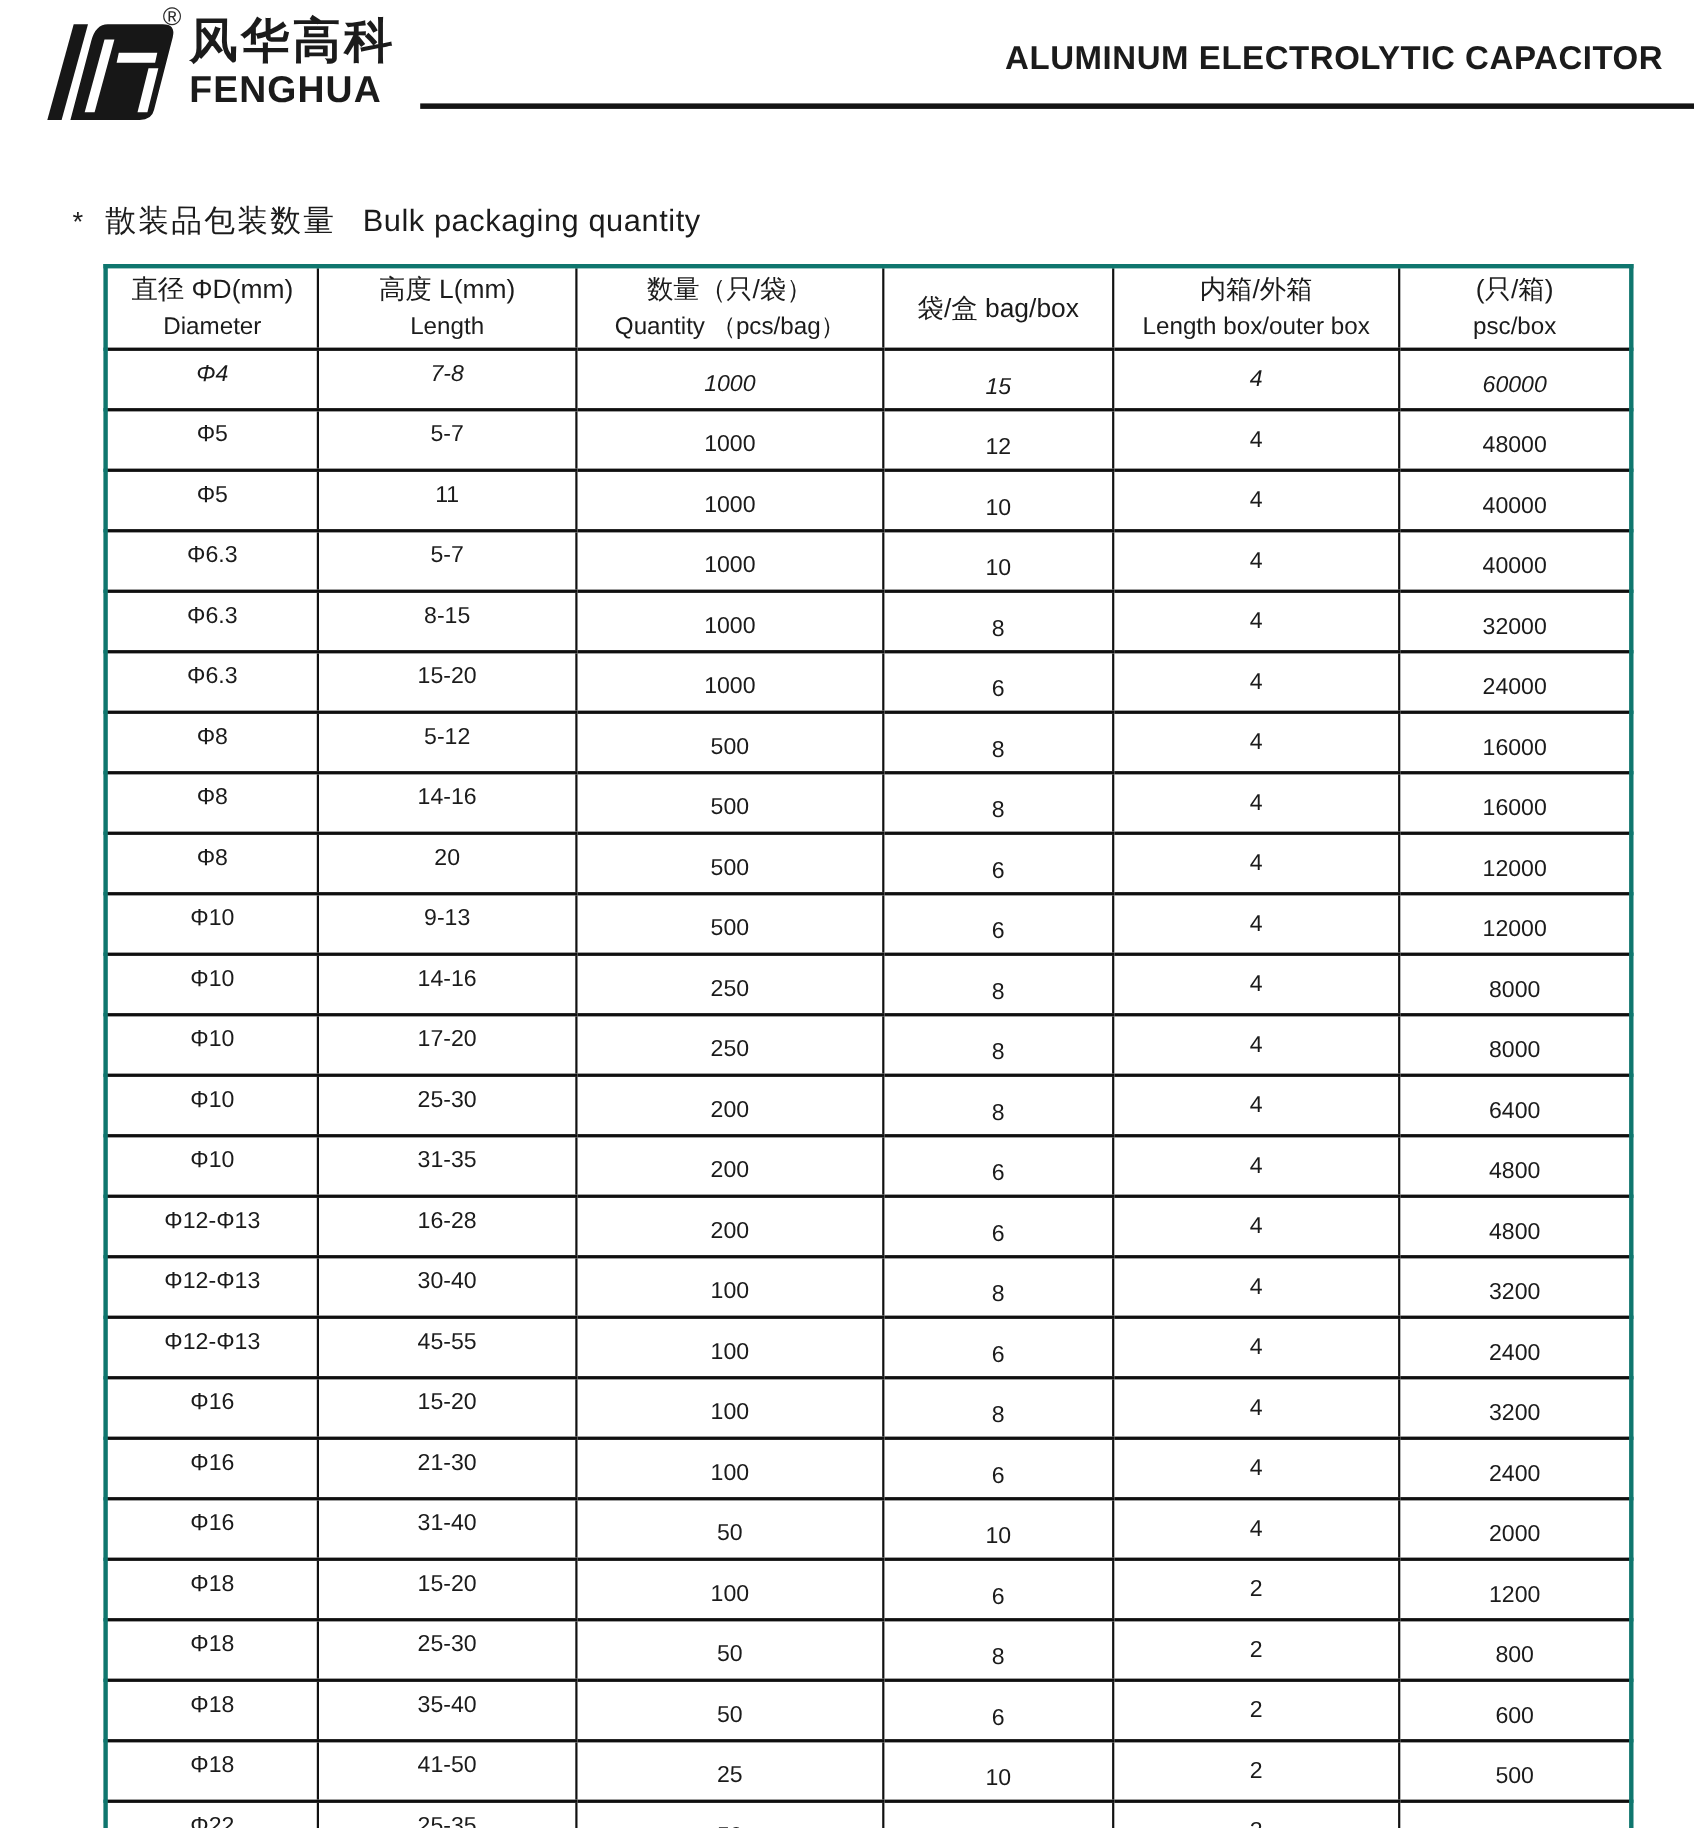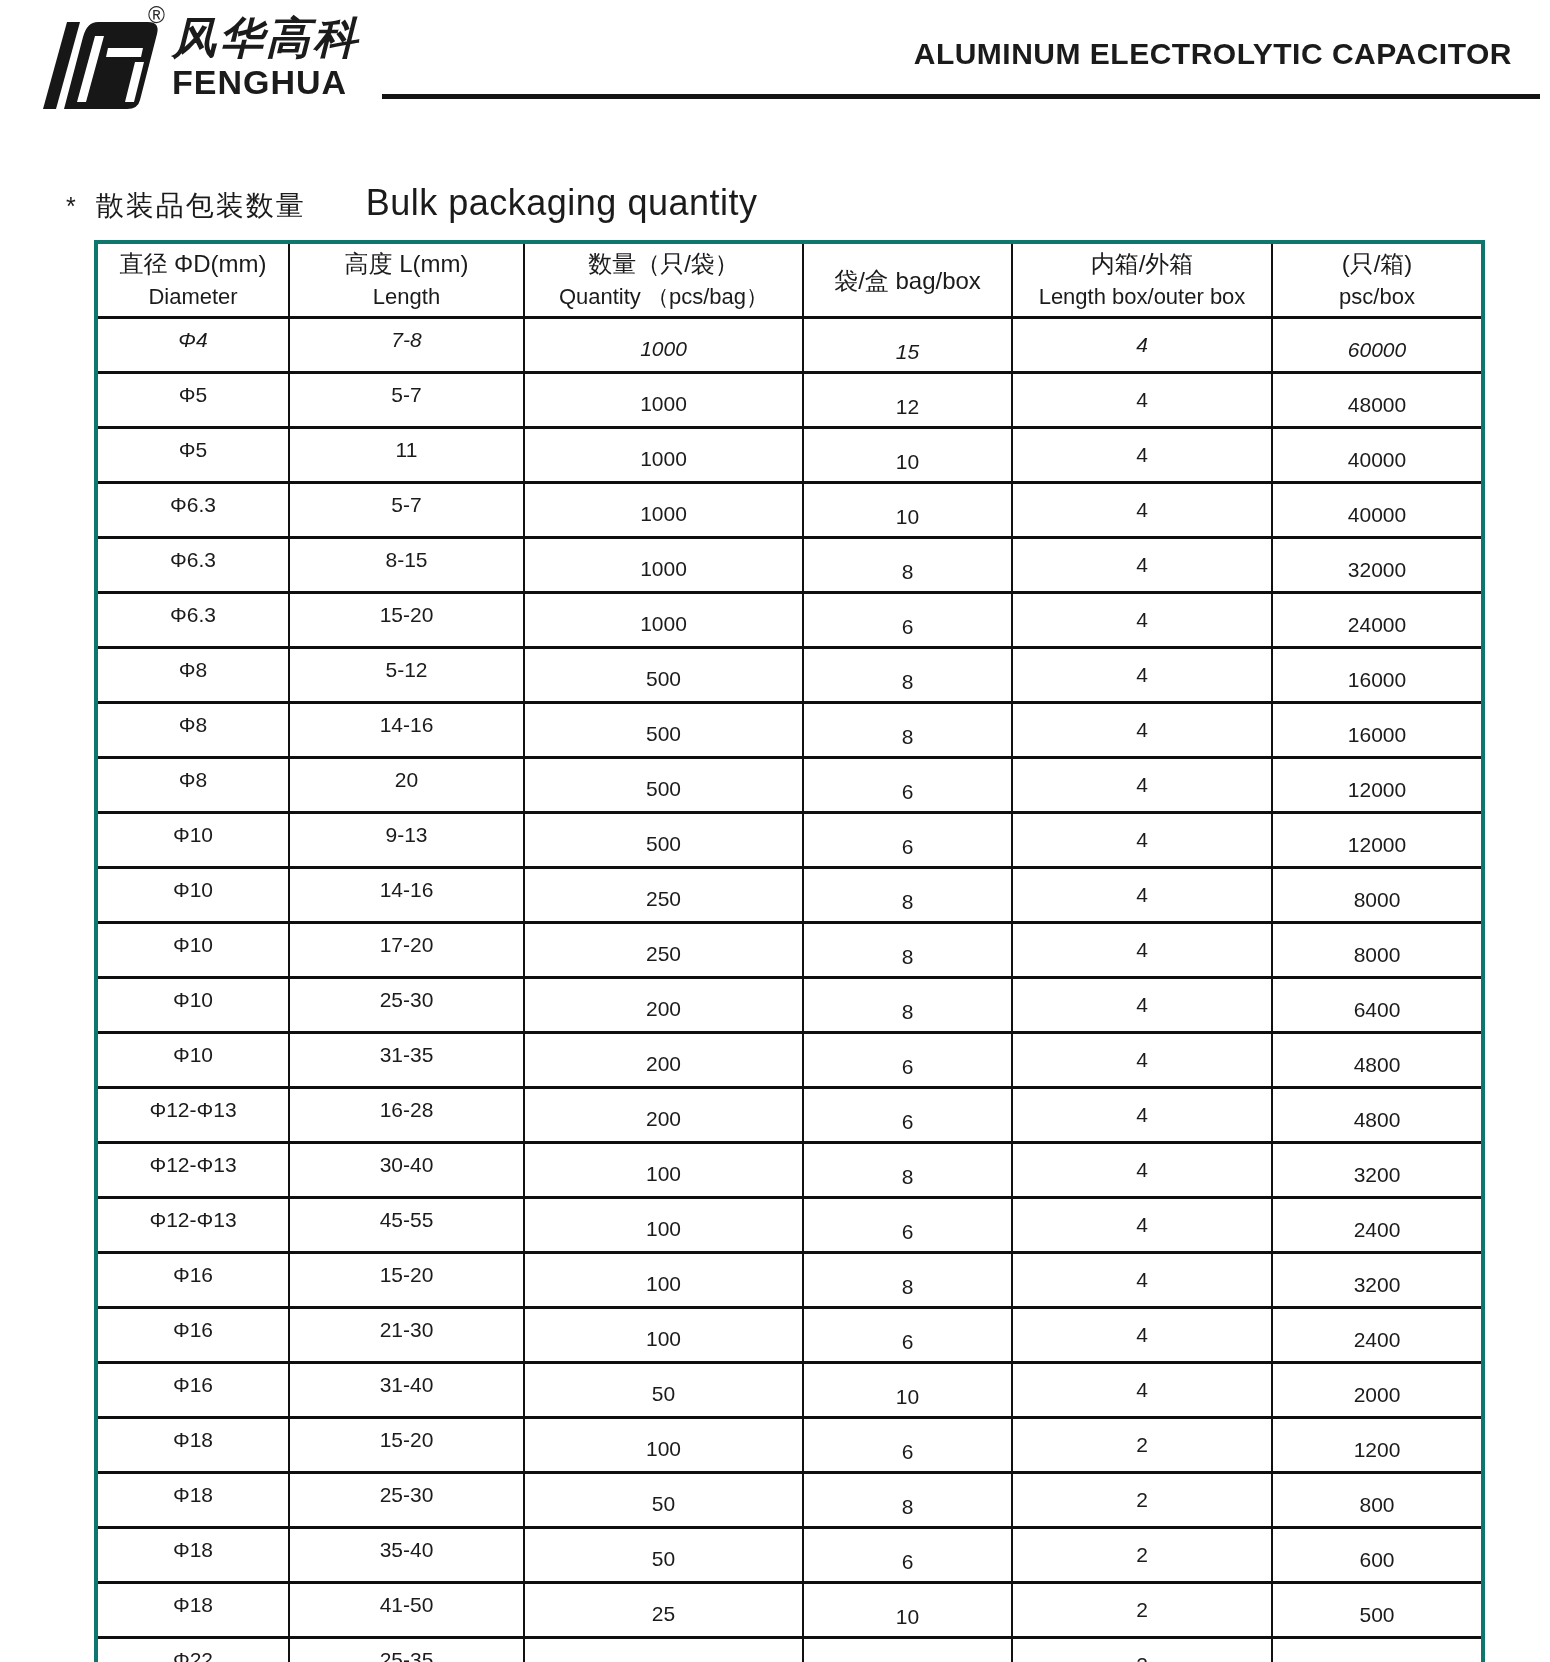--- a/index.html
+++ b/index.html
@@ -9,38 +9,38 @@
     background:#ffffff;
     font-family:"Liberation Sans","DejaVu Sans",sans-serif;
     color:#1b1b1b;
     overflow:hidden;
   }
 
   
   .logo-mark { position:absolute; left:36px; top:12px; width:130px; height:100px; }
   .reg-mark  { position:absolute; left:148px; top:2px; font-size:23px; color:#2a2a2a; }
   .brand     { position:absolute; left:172px; top:16px; }
-  .brand-zh  { font-size:44px; font-weight:bold; letter-spacing:3px; line-height:1; white-space:nowrap;font-style:italic; }
+  .brand-zh  { font-size:44px; font-weight:bold; letter-spacing:3px; line-height:1; white-space:nowrap; }
   .brand-en  { font-size:34px; font-weight:bold; letter-spacing:1px; line-height:1; margin-top:5px; }
 
   .doc-title {
     position:absolute; top:37px; right:38px;
     font-size:30px; font-weight:bold; letter-spacing:0.5px;
     white-space:nowrap;
   }
   .title-rule {
     position:absolute; left:382px; top:94px;
     width:1158px; height:5px; background:#141414;
   }
 
   
   .section { position:absolute; left:66px; top:182px; display:flex; align-items:baseline; white-space:nowrap; }
   .sec-ast { font-size:25px; margin-right:20px; }
   .sec-zh  { font-size:28px; letter-spacing:2px; }
-  .sec-en  { font-size:36px; margin-left:60px; letter-spacing:0.5px; }
+  .sec-en  { font-size:28px; margin-left:24px; letter-spacing:0.5px; }
 
   
   table.pack {
     position:absolute; left:94px; top:240px;
     width:1387px;
     border-collapse:collapse; table-layout:fixed;
     border:4px solid #0f766e;
   }
   table.pack th, table.pack td {
     border-left:2px solid #111111;

